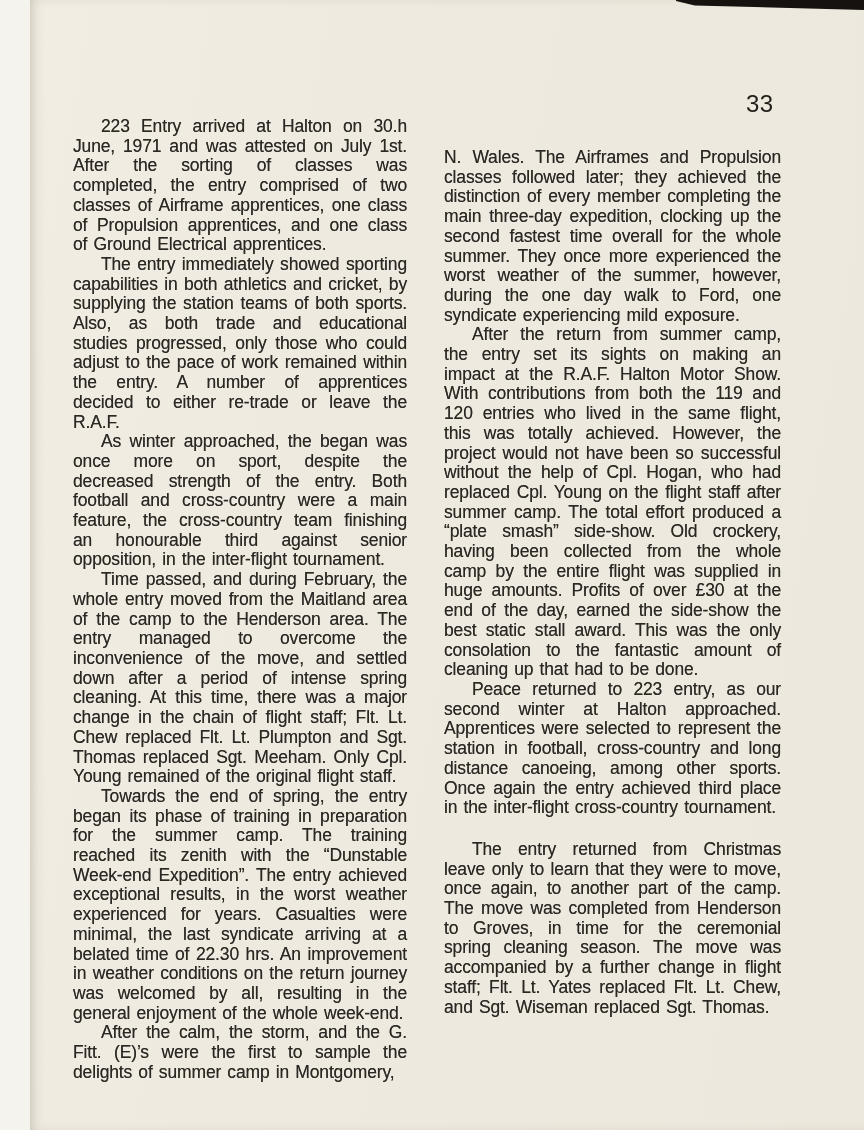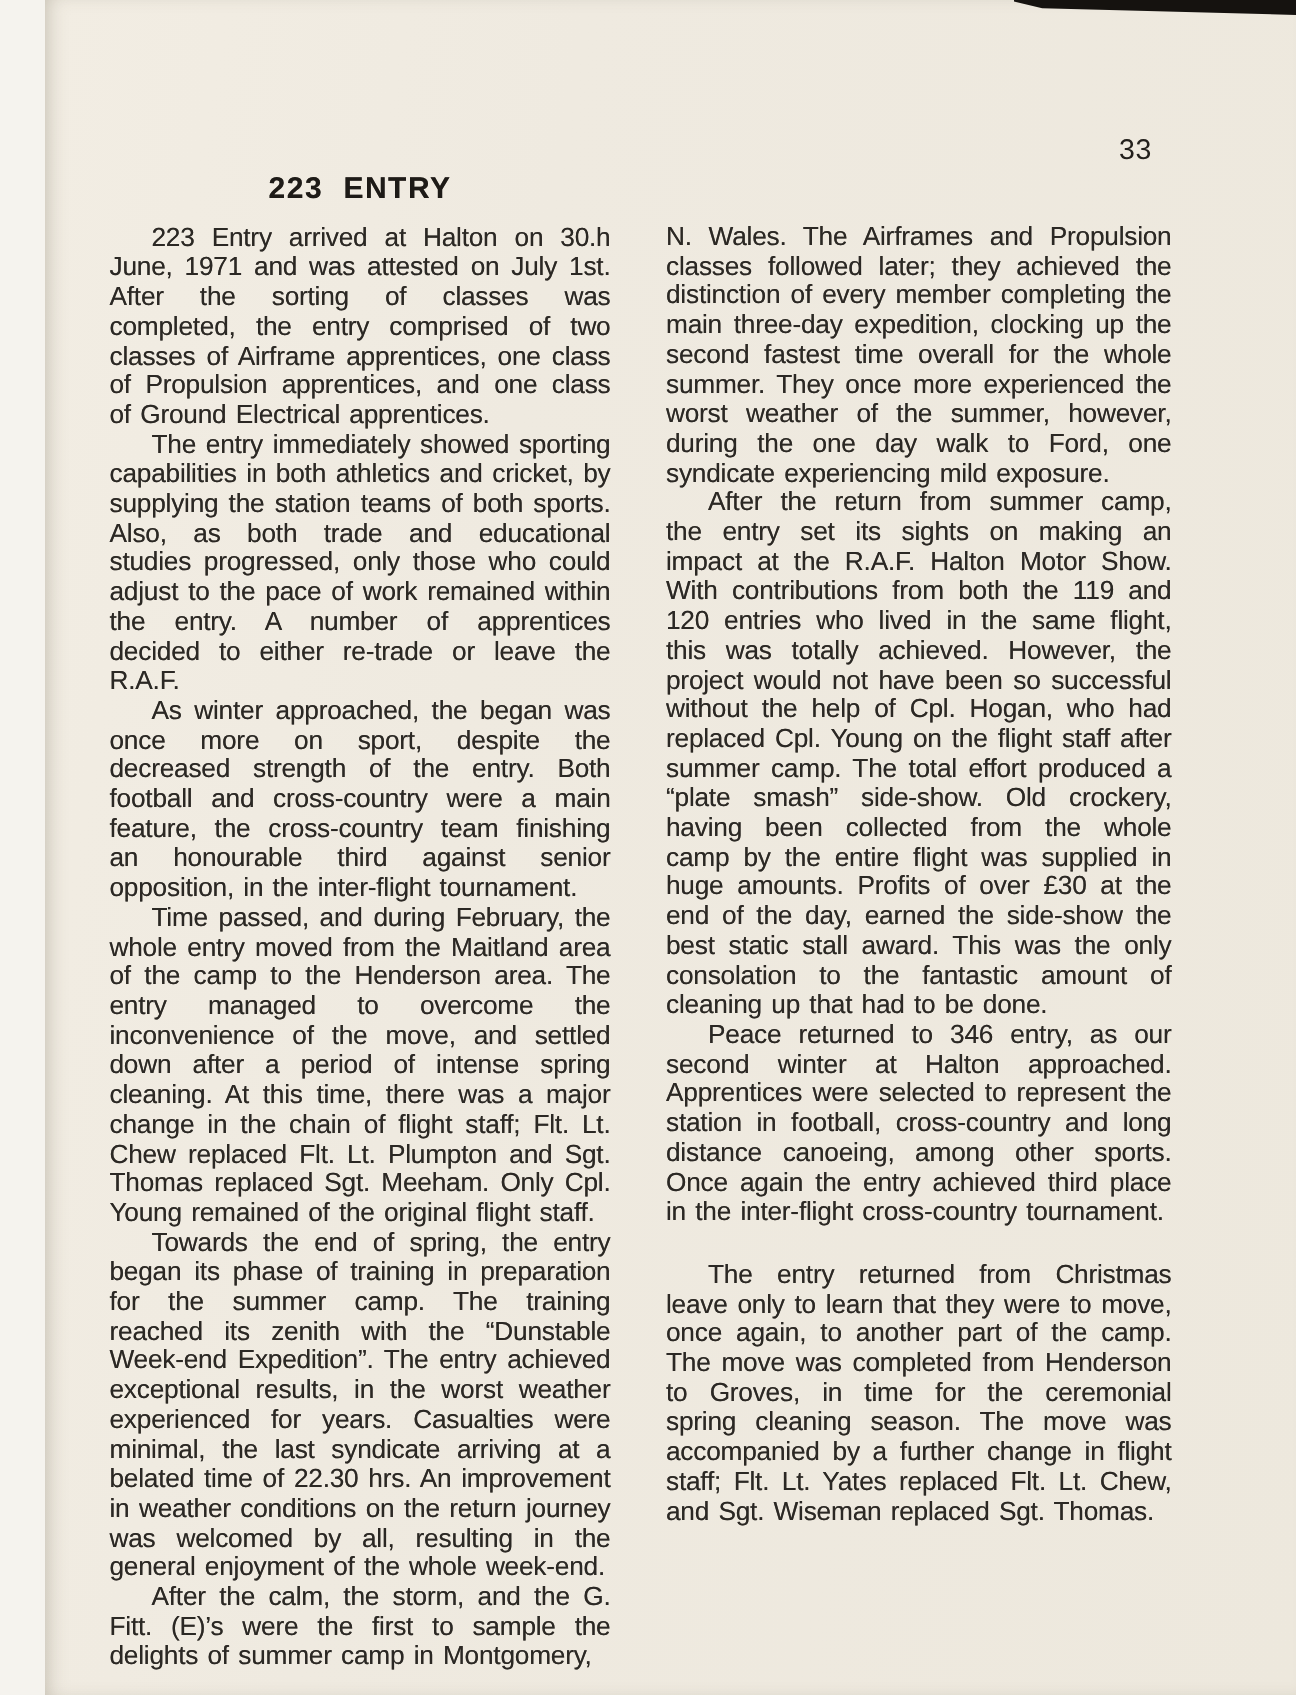--- a/index.html
+++ b/index.html
@@ -35,21 +35,21 @@
     height: 1130px;
     background: linear-gradient(100deg, #f2ede3 0%, #efeae0 35%, #ede8dd 100%);
     box-shadow: inset 7px 0 14px -7px rgba(90, 80, 60, 0.35);
     z-index: 1;
   }
   .page-number {
     position: absolute;
     top: 90px;
     left: 716px;
     width: 60px;
-    font-size: 19px;
+    font-size: 24px;
     letter-spacing: 0.5px;
     color: #23201c;
     text-align: left;
   }
   .col {
     position: absolute;
     color: #2b2824;
     font-size: 17.5px;
     line-height: 19.7px;
     text-align: justify;
@@ -80,30 +80,29 @@
 <body>
 
 <div class="scan">
   <div class="edge-top-right"></div>
 
   <div class="paper">
 
     <div class="page-number">33</div>
 
     <div class="col col1">
-      <h1 class="title">223 ENTRY</h1>
       <p>223 Entry arrived at Halton on 30.h June, 1971 and was attested on July 1st. After the sorting of classes was completed, the entry comprised of two classes of Airframe apprentices, one class of Propulsion apprentices, and one class of Ground Electrical apprentices.</p>
       <p>The entry immediately showed sporting capabilities in both athletics and cricket, by supplying the station teams of both sports. Also, as both trade and educational studies progressed, only those who could adjust to the pace of work remained within the entry. A number of apprentices decided to either re-trade or leave the R.A.F.</p>
       <p>As winter approached, the began was once more on sport, despite the decreased strength of the entry. Both football and cross-country were a main feature, the cross-country team finishing an honourable third against senior opposition, in the inter-flight tournament.</p>
       <p>Time passed, and during February, the whole entry moved from the Maitland area of the camp to the Henderson area. The entry managed to overcome the inconvenience of the move, and settled down after a period of intense spring cleaning. At this time, there was a major change in the chain of flight staff; Flt. Lt. Chew replaced Flt. Lt. Plumpton and Sgt. Thomas replaced Sgt. Meeham. Only Cpl. Young remained of the original flight staff.</p>
       <p>Towards the end of spring, the entry began its phase of training in preparation for the summer camp. The training reached its zenith with the “Dunstable Week-end Expedition”. The entry achieved exceptional results, in the worst weather experienced for years. Casualties were minimal, the last syndicate arriving at a belated time of 22.30 hrs. An improvement in weather conditions on the return journey was welcomed by all, resulting in the general enjoyment of the whole week-end.</p>
       <p>After the calm, the storm, and the G. Fitt. (E)’s were the first to sample the delights of summer camp in Montgomery,</p>
     </div>
 
     <div class="col col2">
       <p class="noindent">N. Wales. The Airframes and Propulsion classes followed later; they achieved the distinction of every member completing the main three-day expedition, clocking up the second fastest time overall for the whole summer. They once more experienced the worst weather of the summer, however, during the one day walk to Ford, one syndicate experiencing mild exposure.</p>
       <p>After the return from summer camp, the entry set its sights on making an impact at the R.A.F. Halton Motor Show. With contributions from both the 119 and 120 entries who lived in the same flight, this was totally achieved. However, the project would not have been so successful without the help of Cpl. Hogan, who had replaced Cpl. Young on the flight staff after summer camp. The total effort produced a “plate smash” side-show. Old crockery, having been collected from the whole camp by the entire flight was supplied in huge amounts. Profits of over £30 at the end of the day, earned the side-show the best static stall award. This was the only consolation to the fantastic amount of cleaning up that had to be done.</p>
-      <p>Peace returned to 346 entry, as our second winter at Halton approached. Apprentices were selected to represent the station in football, cross-country and long distance canoeing, among other sports. Once again the entry achieved third place in the inter-flight cross-country tournament.</p>
+      <p>Peace returned to 223 entry, as our second winter at Halton approached. Apprentices were selected to represent the station in football, cross-country and long distance canoeing, among other sports. Once again the entry achieved third place in the inter-flight cross-country tournament.</p>
       <p class="gap">The entry returned from Christmas leave only to learn that they were to move, once again, to another part of the camp. The move was completed from Henderson to Groves, in time for the ceremonial spring cleaning season. The move was accompanied by a further change in flight staff; Flt. Lt. Yates replaced Flt. Lt. Chew, and Sgt. Wiseman replaced Sgt. Thomas.</p>
     </div>
 
   </div>
 </div>
 
 </body></html>

